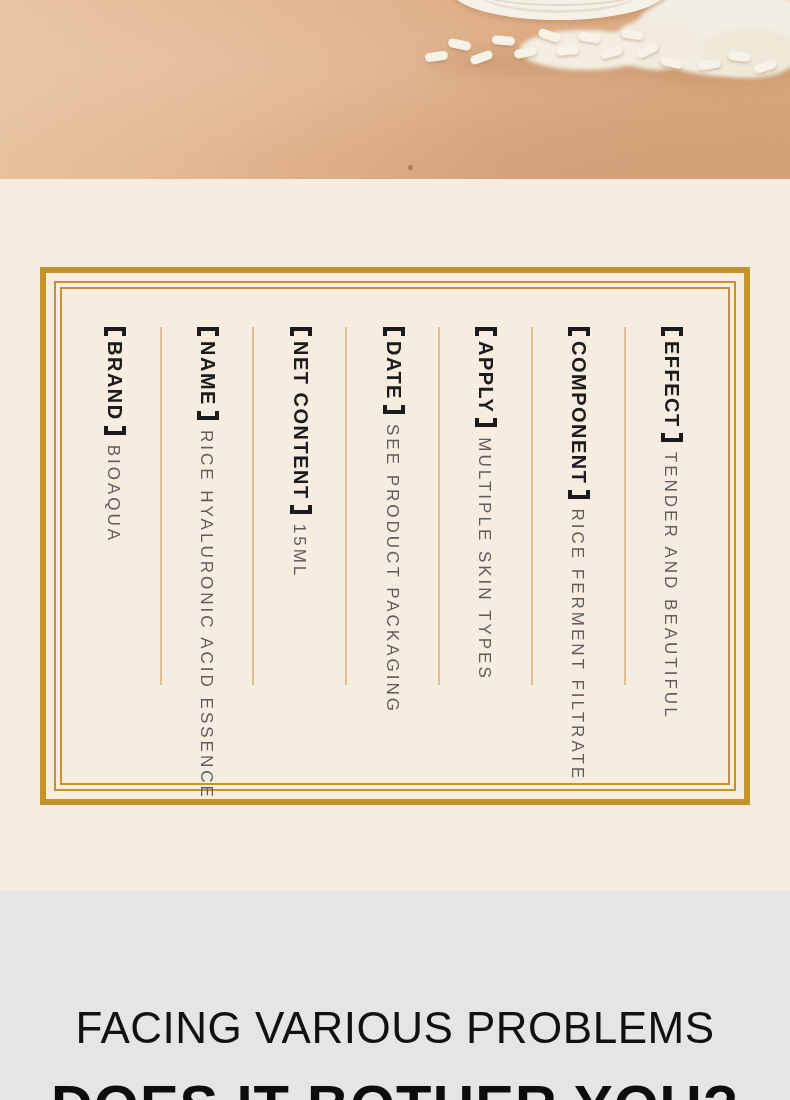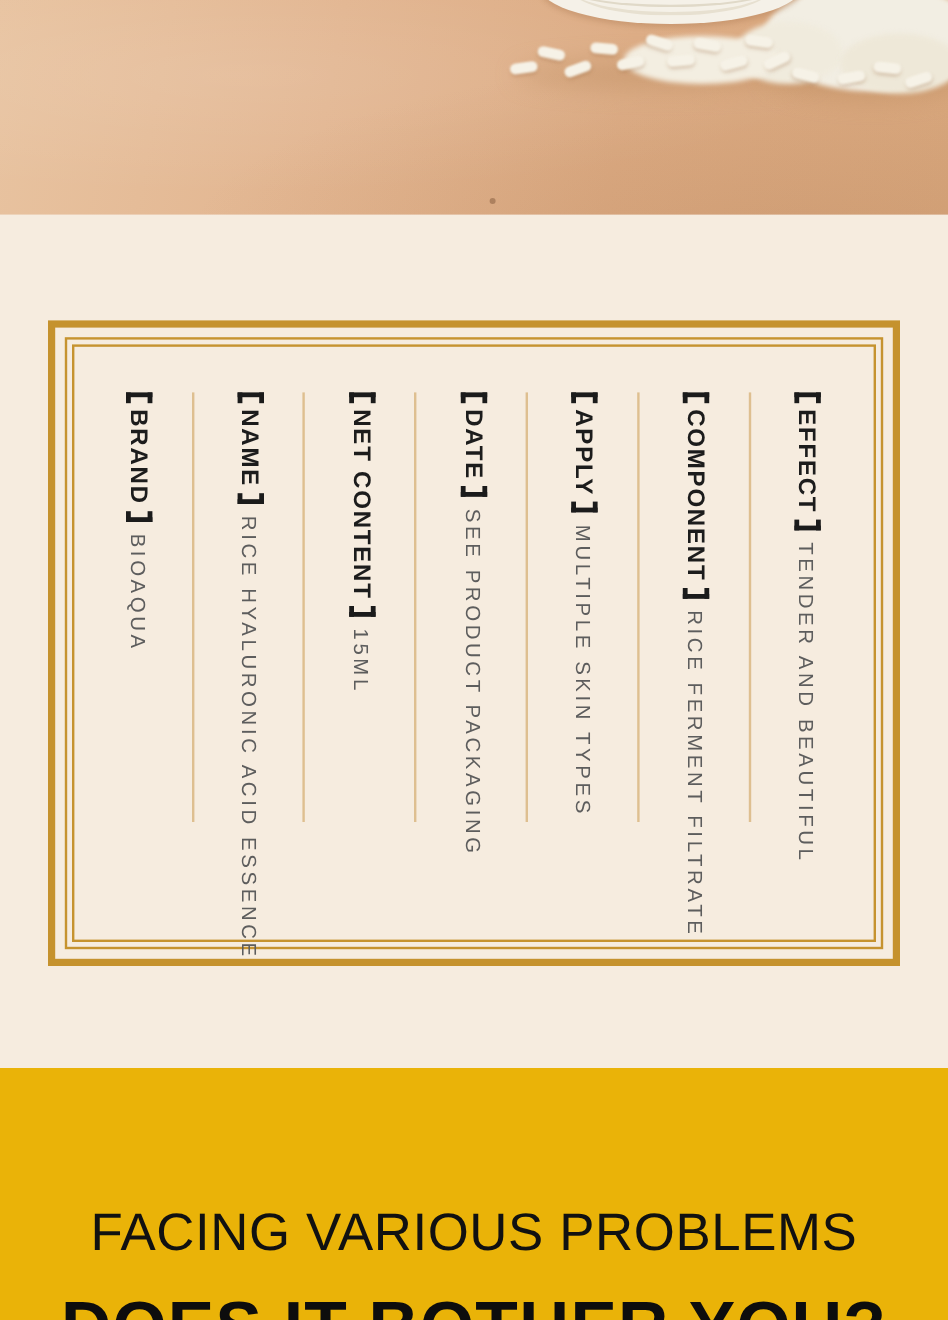--- a/index.html
+++ b/index.html
@@ -62,21 +62,21 @@
   .spec-value{
     font-size:17px;color:#5d5d5d;letter-spacing:3px;margin-left:7px;
   }
   .lb,.rb{
     display:inline-block;width:5px;height:14px;vertical-align:-4px;
   }
   .lb{border-left:4.5px solid #1b1b1b;border-top:4px solid #1b1b1b;border-bottom:4px solid #1b1b1b;margin-right:5px;}
   .rb{border-right:4.5px solid #1b1b1b;border-top:4px solid #1b1b1b;border-bottom:4px solid #1b1b1b;margin-left:5px;margin-right:3px;}
   .col-sep{width:358px;height:2px;background:#debf90;}
   
-  .footer{position:relative;width:790px;height:210px;background:#eab308;}
+  .footer{position:relative;width:790px;height:210px;background:#e5e5e5;}
   .h1{
     padding-top:112px;margin:0;text-align:center;
     font-size:44px;font-weight:500;color:#111111;letter-spacing:.5px;line-height:1.2;
   }
   .h2{
     margin:16px 0 0 0;text-align:center;
     font-size:58px;font-weight:700;color:#0d0d0d;letter-spacing:1px;line-height:1.2;
     white-space:nowrap;
   }
 </style>

